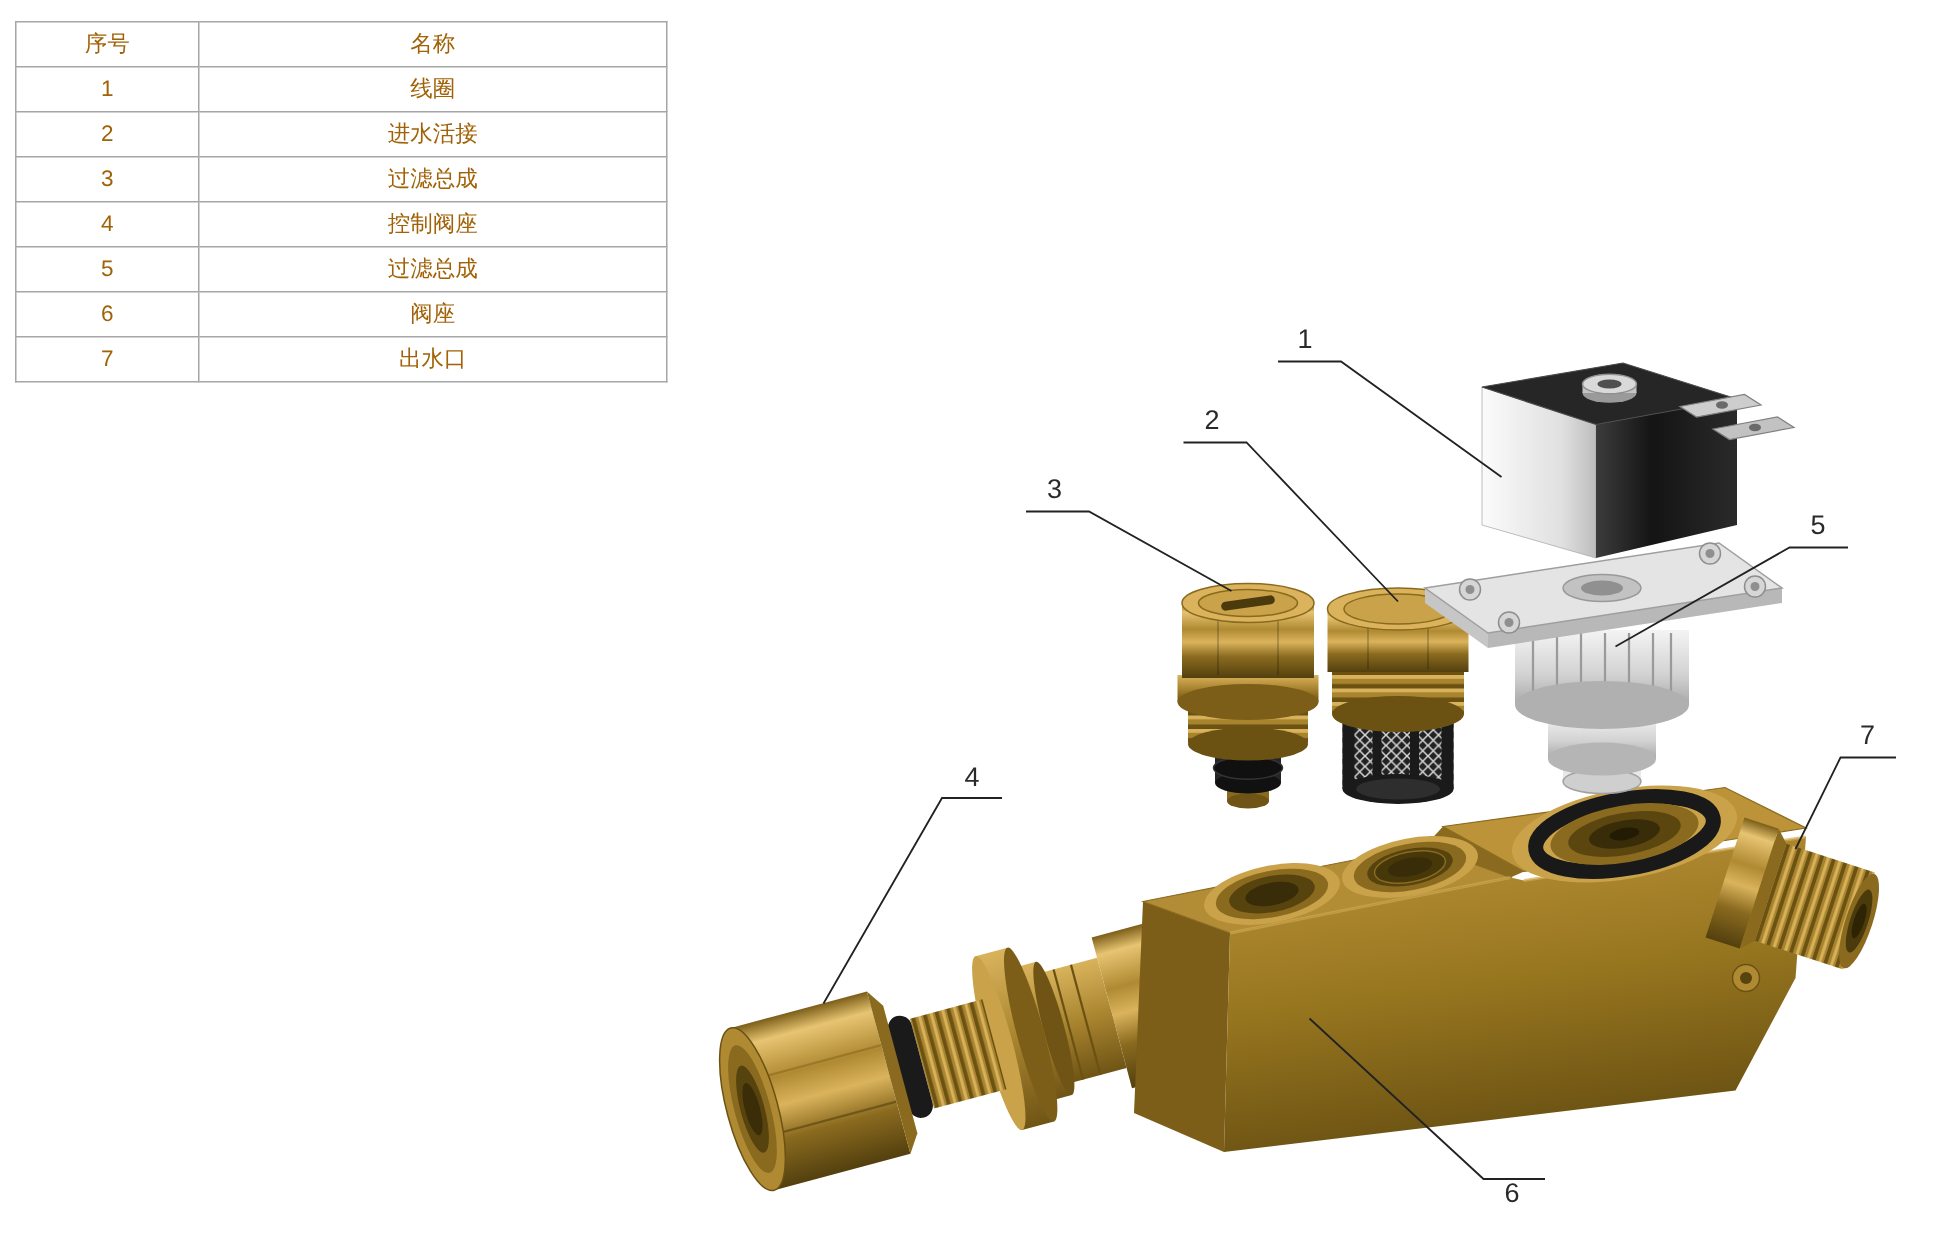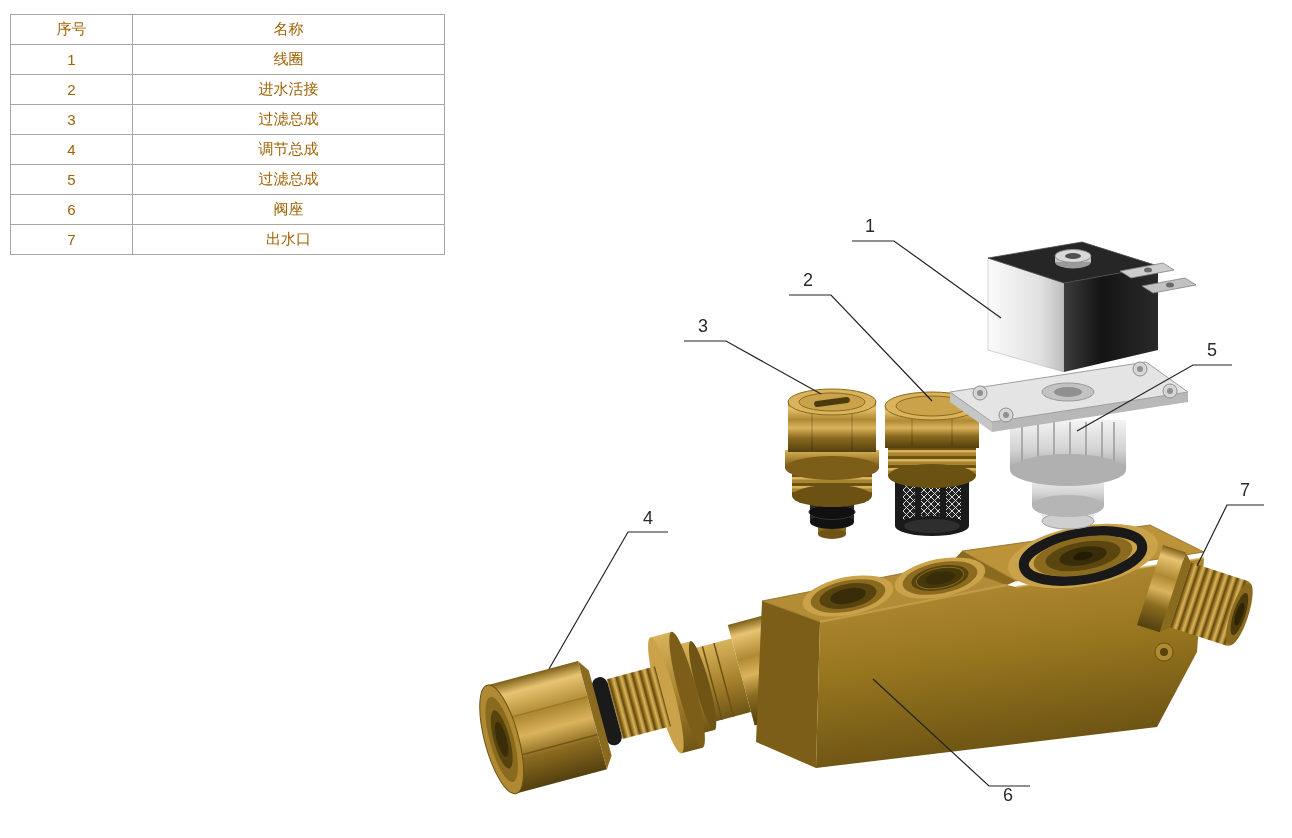--- a/index.html
+++ b/index.html
@@ -46,21 +46,21 @@
   <tr>
     <td>2</td>
     <td>进水活接</td>
   </tr>
   <tr>
     <td>3</td>
     <td>过滤总成</td>
   </tr>
   <tr>
     <td>4</td>
-    <td>调节总成</td>
+    <td>控制阀座</td>
   </tr>
   <tr>
     <td>5</td>
     <td>过滤总成</td>
   </tr>
   <tr>
     <td>6</td>
     <td>阀座</td>
   </tr>
   <tr>

